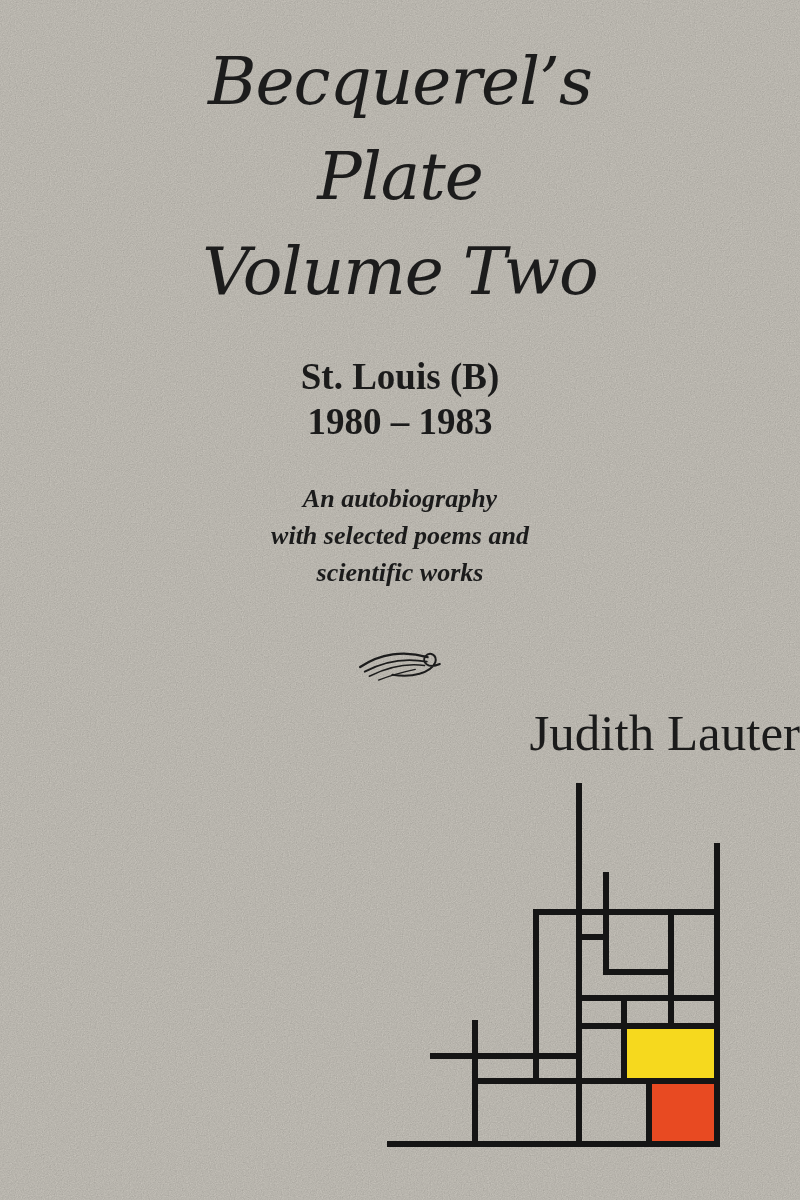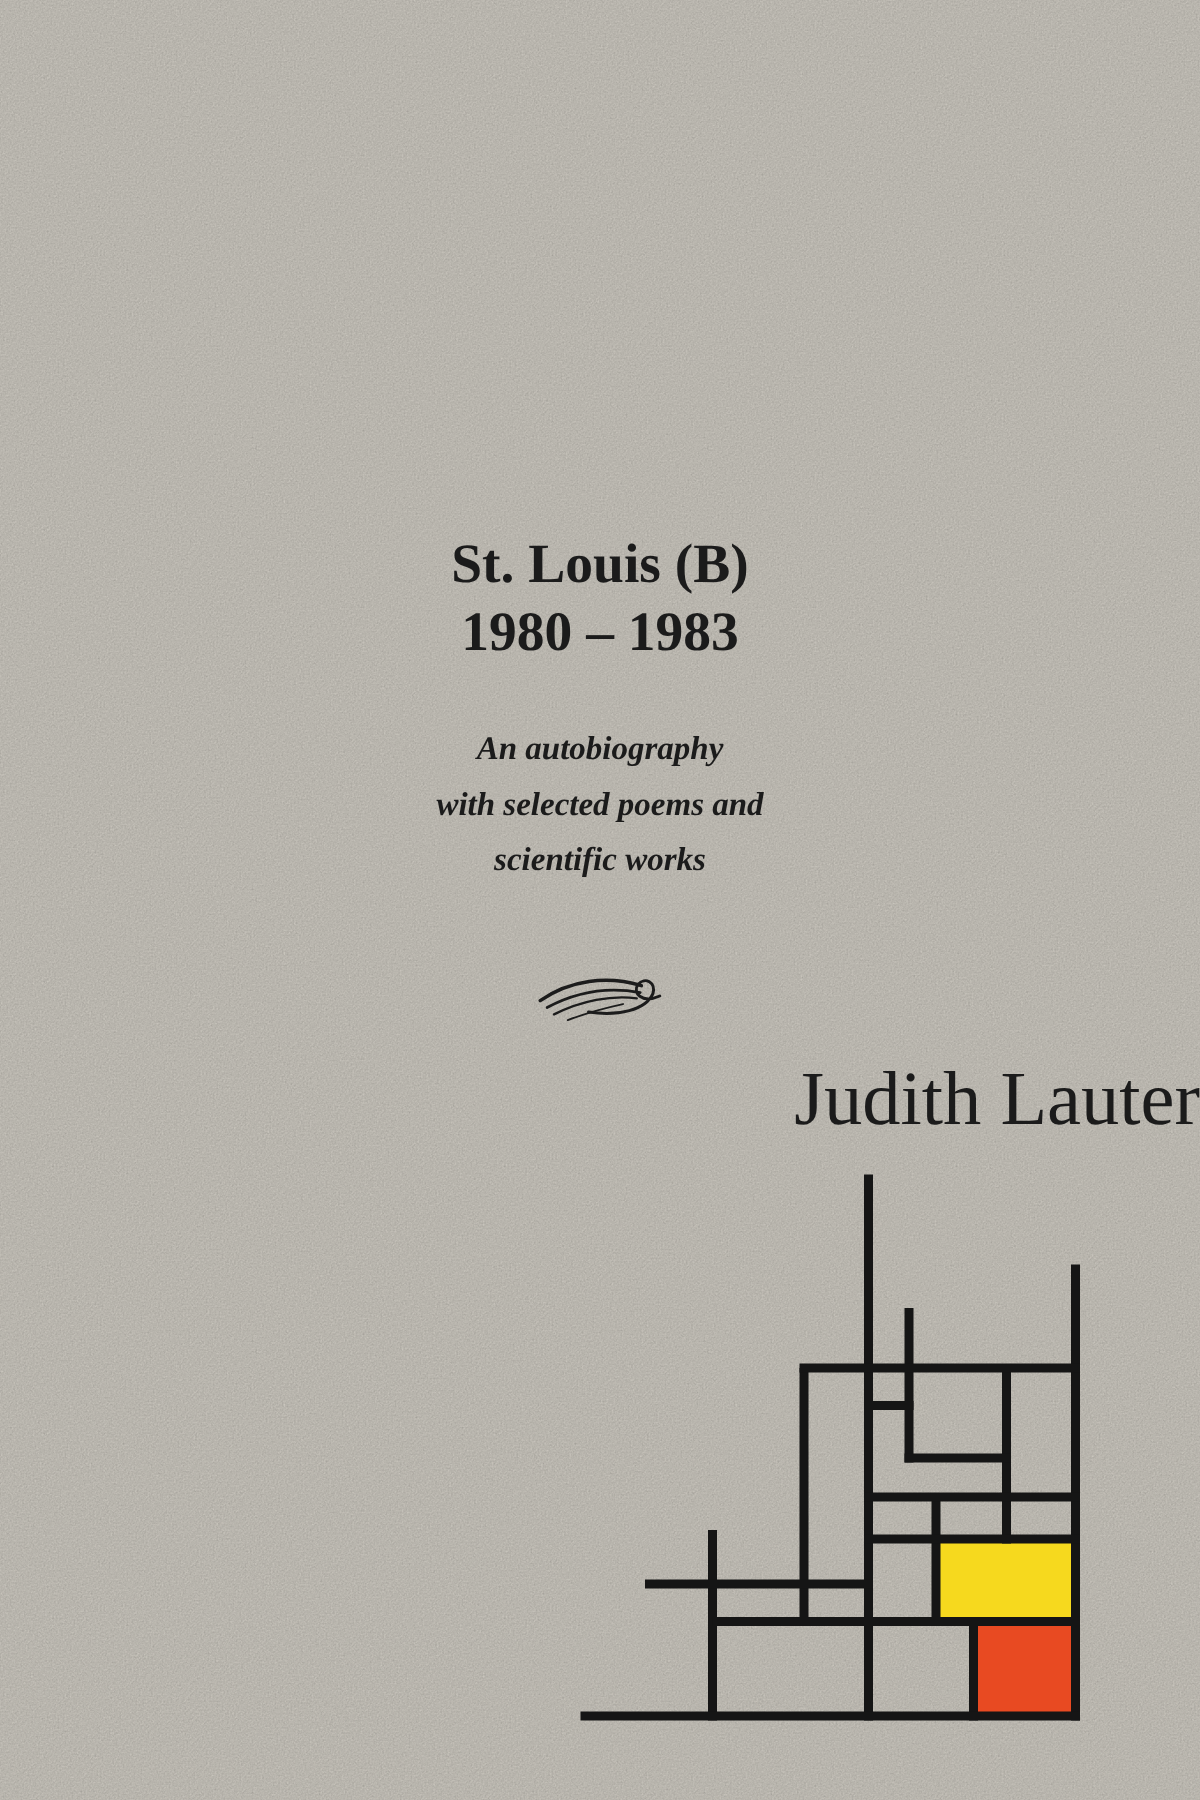--- a/index.html
+++ b/index.html
@@ -26,21 +26,21 @@
     font-weight:bold;
     font-size:37px;
     line-height:45px;
     color:#1b1b1b;
   }
   .desc{
     position:absolute;left:0;right:0;top:480px;
     text-align:center;
     font-weight:bold;
     font-style:italic;
-    font-size:22px;
+    font-size:26px;
     line-height:37px;
     color:#1b1b1b;
   }
   .flourish{
     position:absolute;left:50%;top:642px;
     transform:translateX(-50%);
     width:92px;height:44px;
   }
   .author{
     position:absolute;left:0;right:0;top:702px;
@@ -60,20 +60,25 @@
 <div class="cover">
 
   <svg class="noise" aria-hidden="true">
     <filter id="paperNoise">
       <feTurbulence type="fractalNoise" baseFrequency="0.85" numOctaves="2" stitchTiles="stitch"></feTurbulence>
       <feColorMatrix type="matrix" values="0 0 0 0 0  0 0 0 0 0  0 0 0 0 0  0.35 0.35 0.35 0 0"></feColorMatrix>
     </filter>
     <rect width="800" height="1200" filter="url(#paperNoise)" opacity="0.28"></rect>
   </svg>
 
+  <div class="title">
+    <div>Becquerel’s</div>
+    <div>Plate</div>
+    <div>Volume Two</div>
+  </div>
 
   <div class="subtitle">
     <div>St. Louis (B)</div>
     <div>1980 – 1983</div>
   </div>
 
   <div class="desc">
     <div>An autobiography</div>
     <div>with selected poems and</div>
     <div>scientific works</div>

